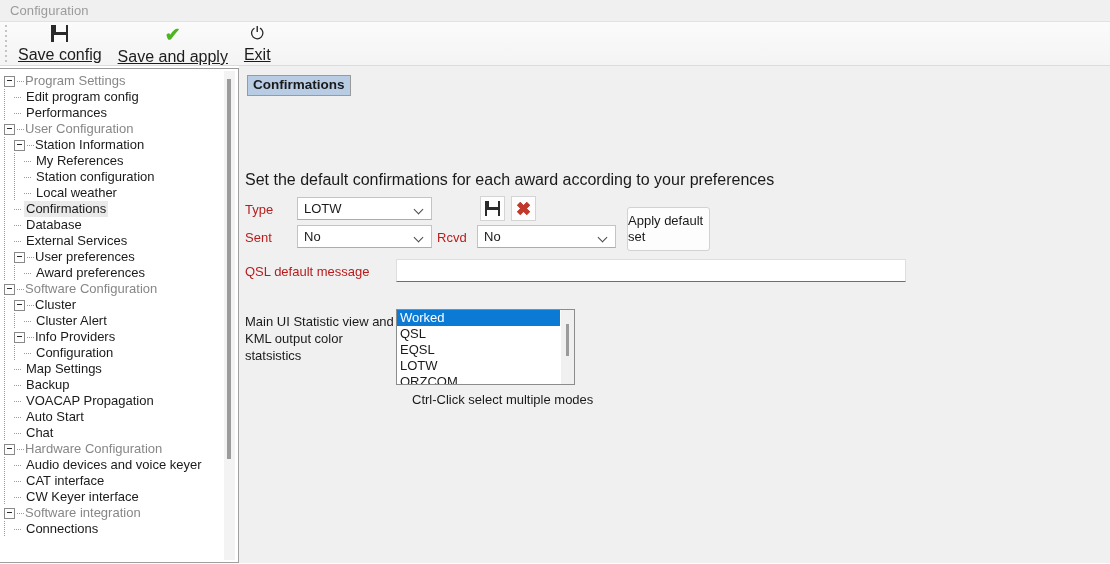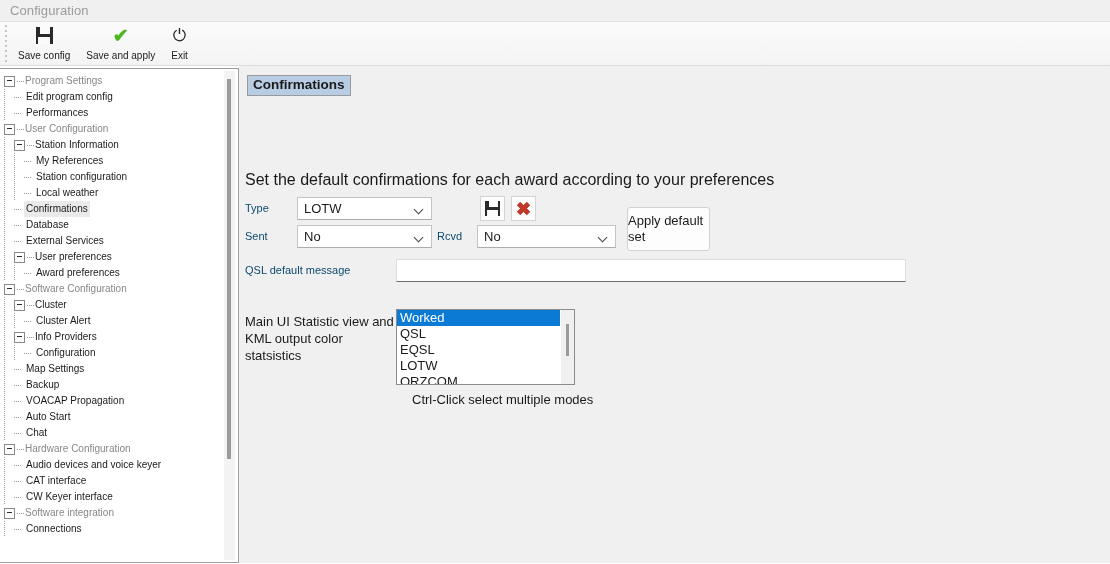--- a/index.html
+++ b/index.html
@@ -75,24 +75,25 @@
     font-family: "Liberation Sans", sans-serif;
   }
   .tbtn .ticon {
     height: 21px;
     display: flex;
     align-items: center;
     justify-content: center;
     line-height: 1;
   }
   .tbtn .tlabel {
-    font-size: 10px;
+    font-size: 16px;
     color: #1c1c1c;
     margin-top: 4px;
     white-space: nowrap;
+    text-decoration: underline;
   }
 
   
   .floppy {
     width: 17px;
     height: 17px;
     position: relative;
     background: #2a2a2a;
   }
   .floppy::before {
@@ -145,21 +146,21 @@
     padding: 4px 0 0 4px;
     overflow: hidden;
     height: 100%;
     box-sizing: border-box;
   }
   .tnode {
     display: flex;
     align-items: center;
     height: 16px;
     line-height: 16px;
-    font-size: 10px;
+    font-size: 13px;
     white-space: nowrap;
     cursor: default;
   }
   .tnode .tlbl {
     padding: 0 2px;
   }
   .tnode.root > .tlbl { color: #878787; }
   .tnode.child > .tlbl { color: #1a1a1a; }
   .tnode.selected > .tlbl {
     background: #eaeaea;
@@ -241,22 +242,22 @@
     position: absolute;
     left: 6px;
     top: 105px;
     font-size: 16px;
     color: #1a1a1a;
     white-space: nowrap;
   }
 
   .lbl {
     position: absolute;
-    font-size: 11px;
-    color: #0c4a6e;
+    font-size: 13px;
+    color: #b91c1c;
     white-space: nowrap;
   }
 
   .combo {
     position: absolute;
     box-sizing: border-box;
     background: #ffffff;
     border: 1px solid #c4c4c4;
     border-bottom-color: #acacac;
     height: 23px;

